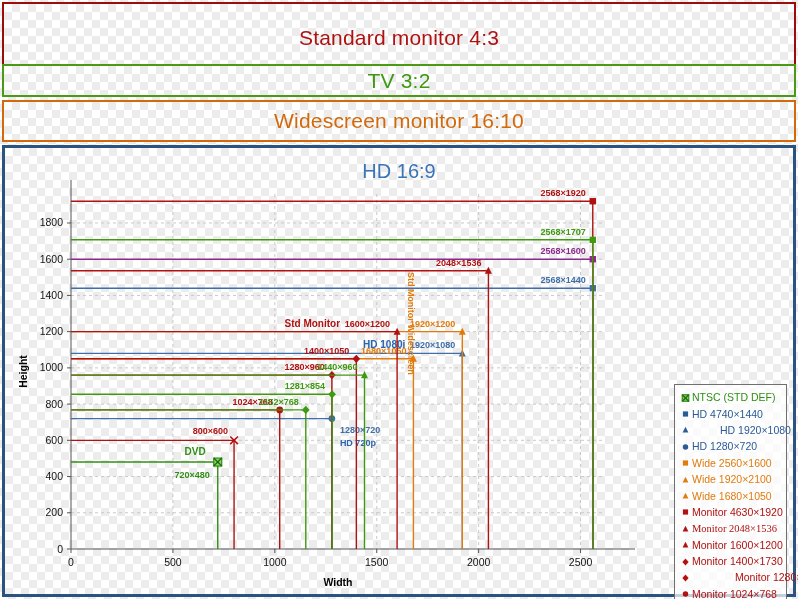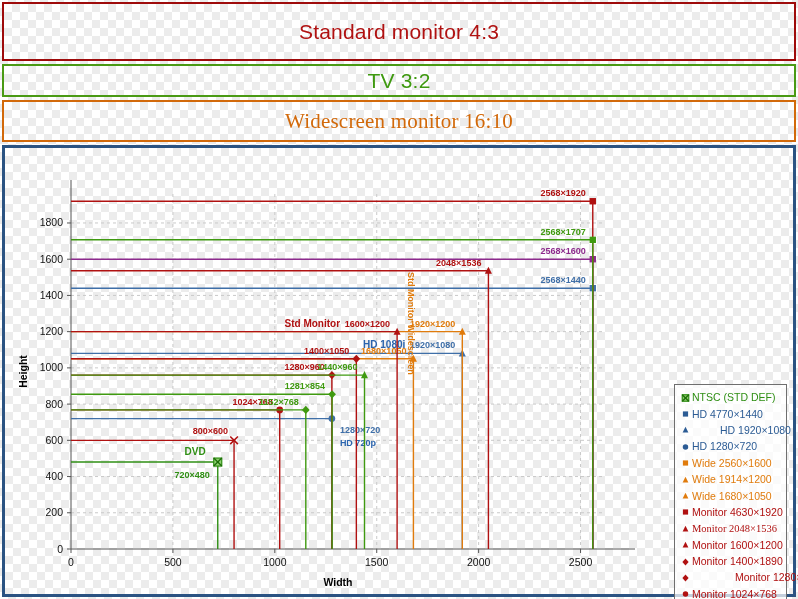--- a/index.html
+++ b/index.html
@@ -21,26 +21,26 @@
     background-size:16px 16px;
     background-position:0 0, 8px 8px;
   }
   .band{
     position:absolute;left:2px;right:2px;
     display:flex;align-items:center;justify-content:center;
     box-sizing:border-box;
   }
   .band-label{font-size:21px;letter-spacing:.2px;}
 
-  #band-standard{top:2px;height:59px;border:2px solid #9e0b0b;}
+  #band-standard{top:2px;height:72px;border:2px solid #9e0b0b;}
   #band-standard .band-label{color:#b01111;}
   #band-tv{top:64px;height:33px;border:2px solid #4a9a14;}
   #band-tv .band-label{color:#3f9a10;}
   #band-wide{top:100px;height:42px;border:2px solid #d2690a;}
-  #band-wide .band-label{color:#d2690a;font-family:Liberation Serif, serif;}
+  #band-wide .band-label{color:#d2690a;}
 
   #band-hd{
     position:absolute;left:2px;right:2px;top:145px;bottom:2px;
     border:3px solid #2b5382;box-sizing:border-box;
   }
   #hd-title{
     position:absolute;top:12px;left:0;right:0;text-align:center;
     font-size:20px;color:#3a74b8;
   }
 
@@ -72,20 +72,21 @@
   <span class="band-label">Standard monitor 4:3</span>
 </div>
 <div class="band checker" id="band-tv">
   <span class="band-label">TV 3:2</span>
 </div>
 <div class="band checker" id="band-wide">
   <span class="band-label">Widescreen monitor 16:10</span>
 </div>
 
 <div id="band-hd" class="checker">
+  <div id="hd-title">HD 16:9</div>
   <div id="plot">
     <svg id="chart-svg" width="792" height="449">
         <line x1="167.9083969465649" y1="46" x2="167.9083969465649" y2="401" class="gridline"></line>
         <line x1="269.8167938931298" y1="46" x2="269.8167938931298" y2="401" class="gridline"></line>
         <line x1="371.7251908396946" y1="46" x2="371.7251908396946" y2="401" class="gridline"></line>
         <line x1="473.63358778625957" y1="46" x2="473.63358778625957" y2="401" class="gridline"></line>
         <line x1="575.5419847328244" y1="46" x2="575.5419847328244" y2="401" class="gridline"></line>
         <line x1="66" y1="364.7755102040816" x2="600" y2="364.7755102040816" class="gridline"></line>
         <line x1="66" y1="328.55102040816325" x2="600" y2="328.55102040816325" class="gridline"></line>
         <line x1="66" y1="292.3265306122449" x2="600" y2="292.3265306122449" class="gridline"></line>
@@ -299,21 +300,21 @@
         <span class="legend-text" style="color: rgb(47, 143, 20);">NTSC (STD DEF)</span>
       </div>
       <div class="legend-row">
         <span class="legend-mark">
           <svg width="13" height="13">
             <g>
               <rect x="3.9" y="4.4" width="5.2" height="5.2" fill="#2b5b94"></rect>
             </g>
           </svg>
         </span>
-        <span class="legend-text" style="color: rgb(43, 91, 148);">HD 4770×1440</span>
+        <span class="legend-text" style="color: rgb(43, 91, 148);">HD 4740×1440</span>
       </div>
       <div class="legend-row">
         <span class="legend-mark">
           <svg width="13" height="13">
             <g>
               <polygon points="6.5,3.75 3.6399999999999997,9.469999999999999 9.36,9.469999999999999" fill="#2b5b94"></polygon>
             </g>
           </svg>
         </span>
         <span class="legend-text" style="color: rgb(43, 91, 148); padding-left: 28px;">HD 1920×1080</span>
@@ -339,21 +340,21 @@
         <span class="legend-text" style="color: rgb(224, 123, 12);">Wide 2560×1600</span>
       </div>
       <div class="legend-row">
         <span class="legend-mark">
           <svg width="13" height="13">
             <g>
               <polygon points="6.5,3.75 3.6399999999999997,9.469999999999999 9.36,9.469999999999999" fill="#e07b0c"></polygon>
             </g>
           </svg>
         </span>
-        <span class="legend-text" style="color: rgb(224, 123, 12);">Wide 1914×1200</span>
+        <span class="legend-text" style="color: rgb(224, 123, 12);">Wide 1920×2100</span>
       </div>
       <div class="legend-row">
         <span class="legend-mark">
           <svg width="13" height="13">
             <g>
               <polygon points="6.5,3.75 3.6399999999999997,9.469999999999999 9.36,9.469999999999999" fill="#e07b0c"></polygon>
             </g>
           </svg>
         </span>
         <span class="legend-text" style="color: rgb(224, 123, 12);">Wide 1680×1050</span>
@@ -389,21 +390,21 @@
         <span class="legend-text" style="color: rgb(176, 17, 17);">Monitor 1600×1200</span>
       </div>
       <div class="legend-row">
         <span class="legend-mark">
           <svg width="13" height="13">
             <g>
               <polygon points="6.5,3.6199999999999997 9.620000000000001,7 6.5,10.38 3.38,7" fill="#b01111"></polygon>
             </g>
           </svg>
         </span>
-        <span class="legend-text" style="color: rgb(176, 17, 17);">Monitor 1400×1890</span>
+        <span class="legend-text" style="color: rgb(176, 17, 17);">Monitor 1400×1730</span>
       </div>
       <div class="legend-row">
         <span class="legend-mark">
           <svg width="13" height="13">
             <g>
               <polygon points="6.5,3.6199999999999997 9.620000000000001,7 6.5,10.38 3.38,7" fill="#b01111"></polygon>
             </g>
           </svg>
         </span>
         <span class="legend-text" style="color: rgb(176, 17, 17); padding-left: 43px;">Monitor 1280×960</span>

